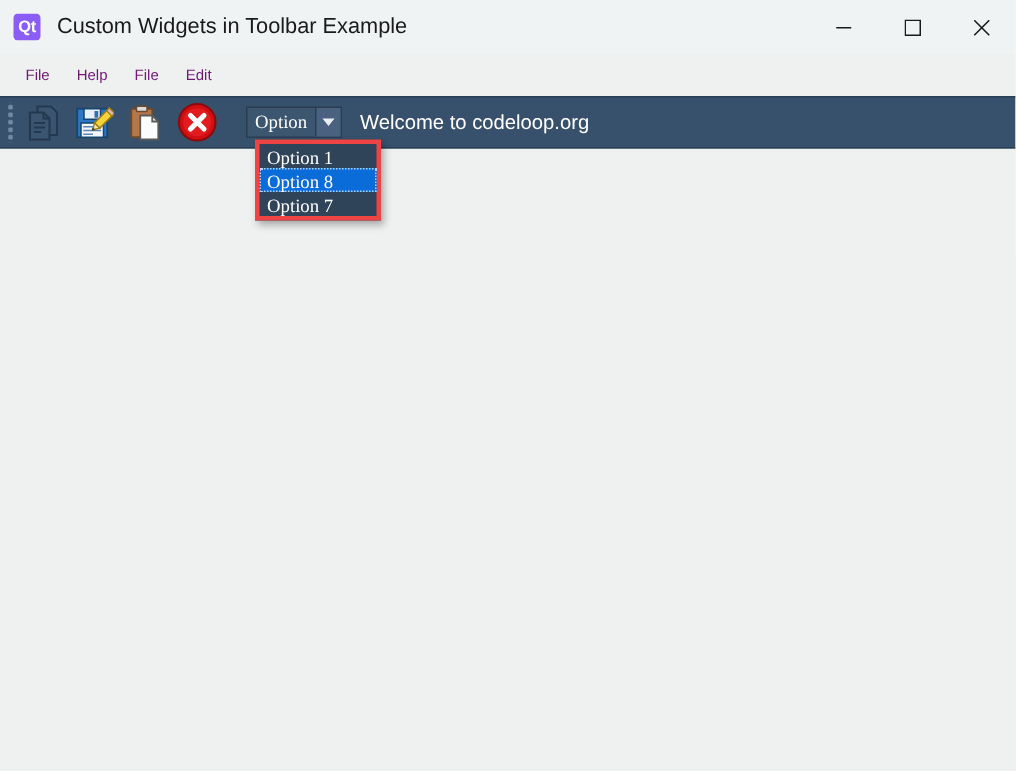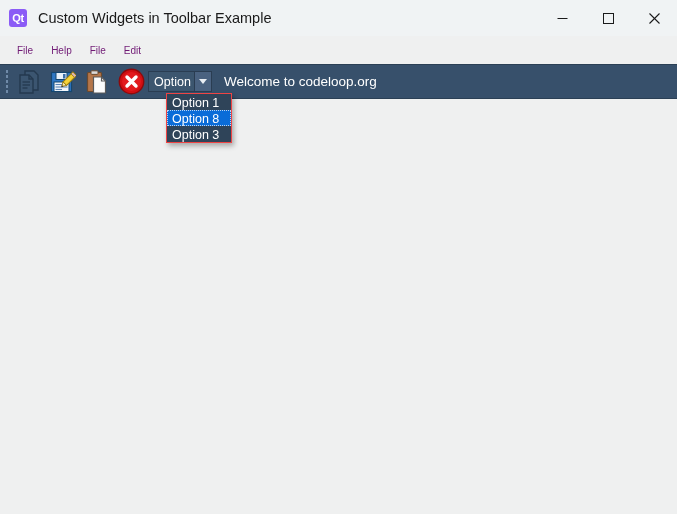--- a/index.html
+++ b/index.html
@@ -133,21 +133,22 @@
     display: flex;
     align-items: center;
     justify-content: center;
   }
   .tb-btn svg { display: block; }
 
   
   .combo-wrap {
     position: relative;
     flex: 0 0 auto;
-    margin-left: 0;
+    margin-left: 16px;
+    font-family: Liberation Serif, serif;
   }
   .combo {
     width: 64px;
     height: 21px;
     background: #3c566f;
     border: 1px solid #2a3d52;
     display: flex;
     align-items: center;
     box-sizing: border-box;
   }
@@ -173,24 +174,24 @@
     width: 0; height: 0;
     border-left: 4.5px solid transparent;
     border-right: 4.5px solid transparent;
     border-top: 5px solid #e9eef3;
   }
 
   
   .combo-popup {
     position: absolute;
     top: 22px;
-    left: 18px;
-    width: 66px;
+    left: 6px;
+    width: 84px;
     background: #2f4459;
-    border: 1px solid #ef4444;
+    border: 3px solid #ef4444;
     box-shadow: 2px 3px 5px rgba(0,0,0,0.30);
     z-index: 30;
     box-sizing: border-box;
   }
   .popup-item {
     height: 16px;
     line-height: 16px;
     font-size: 12.5px;
     color: #ffffff;
     padding-left: 4px;
@@ -311,21 +312,21 @@
     <div class="combo-wrap">
       <div class="combo">
         <div class="combo-text">Option</div>
         <div class="combo-arrow-box">
           <div class="combo-arrow"></div>
         </div>
       </div>
       <div class="combo-popup">
         <div class="popup-item">Option 1</div>
         <div class="popup-item selected">Option 8</div>
-        <div class="popup-item">Option 3</div>
+        <div class="popup-item">Option 7</div>
       </div>
     </div>
 
     <div class="status-text">Welcome to codeloop.org</div>
   </div>
 
   <div class="content"></div>
 
 </div>
 

